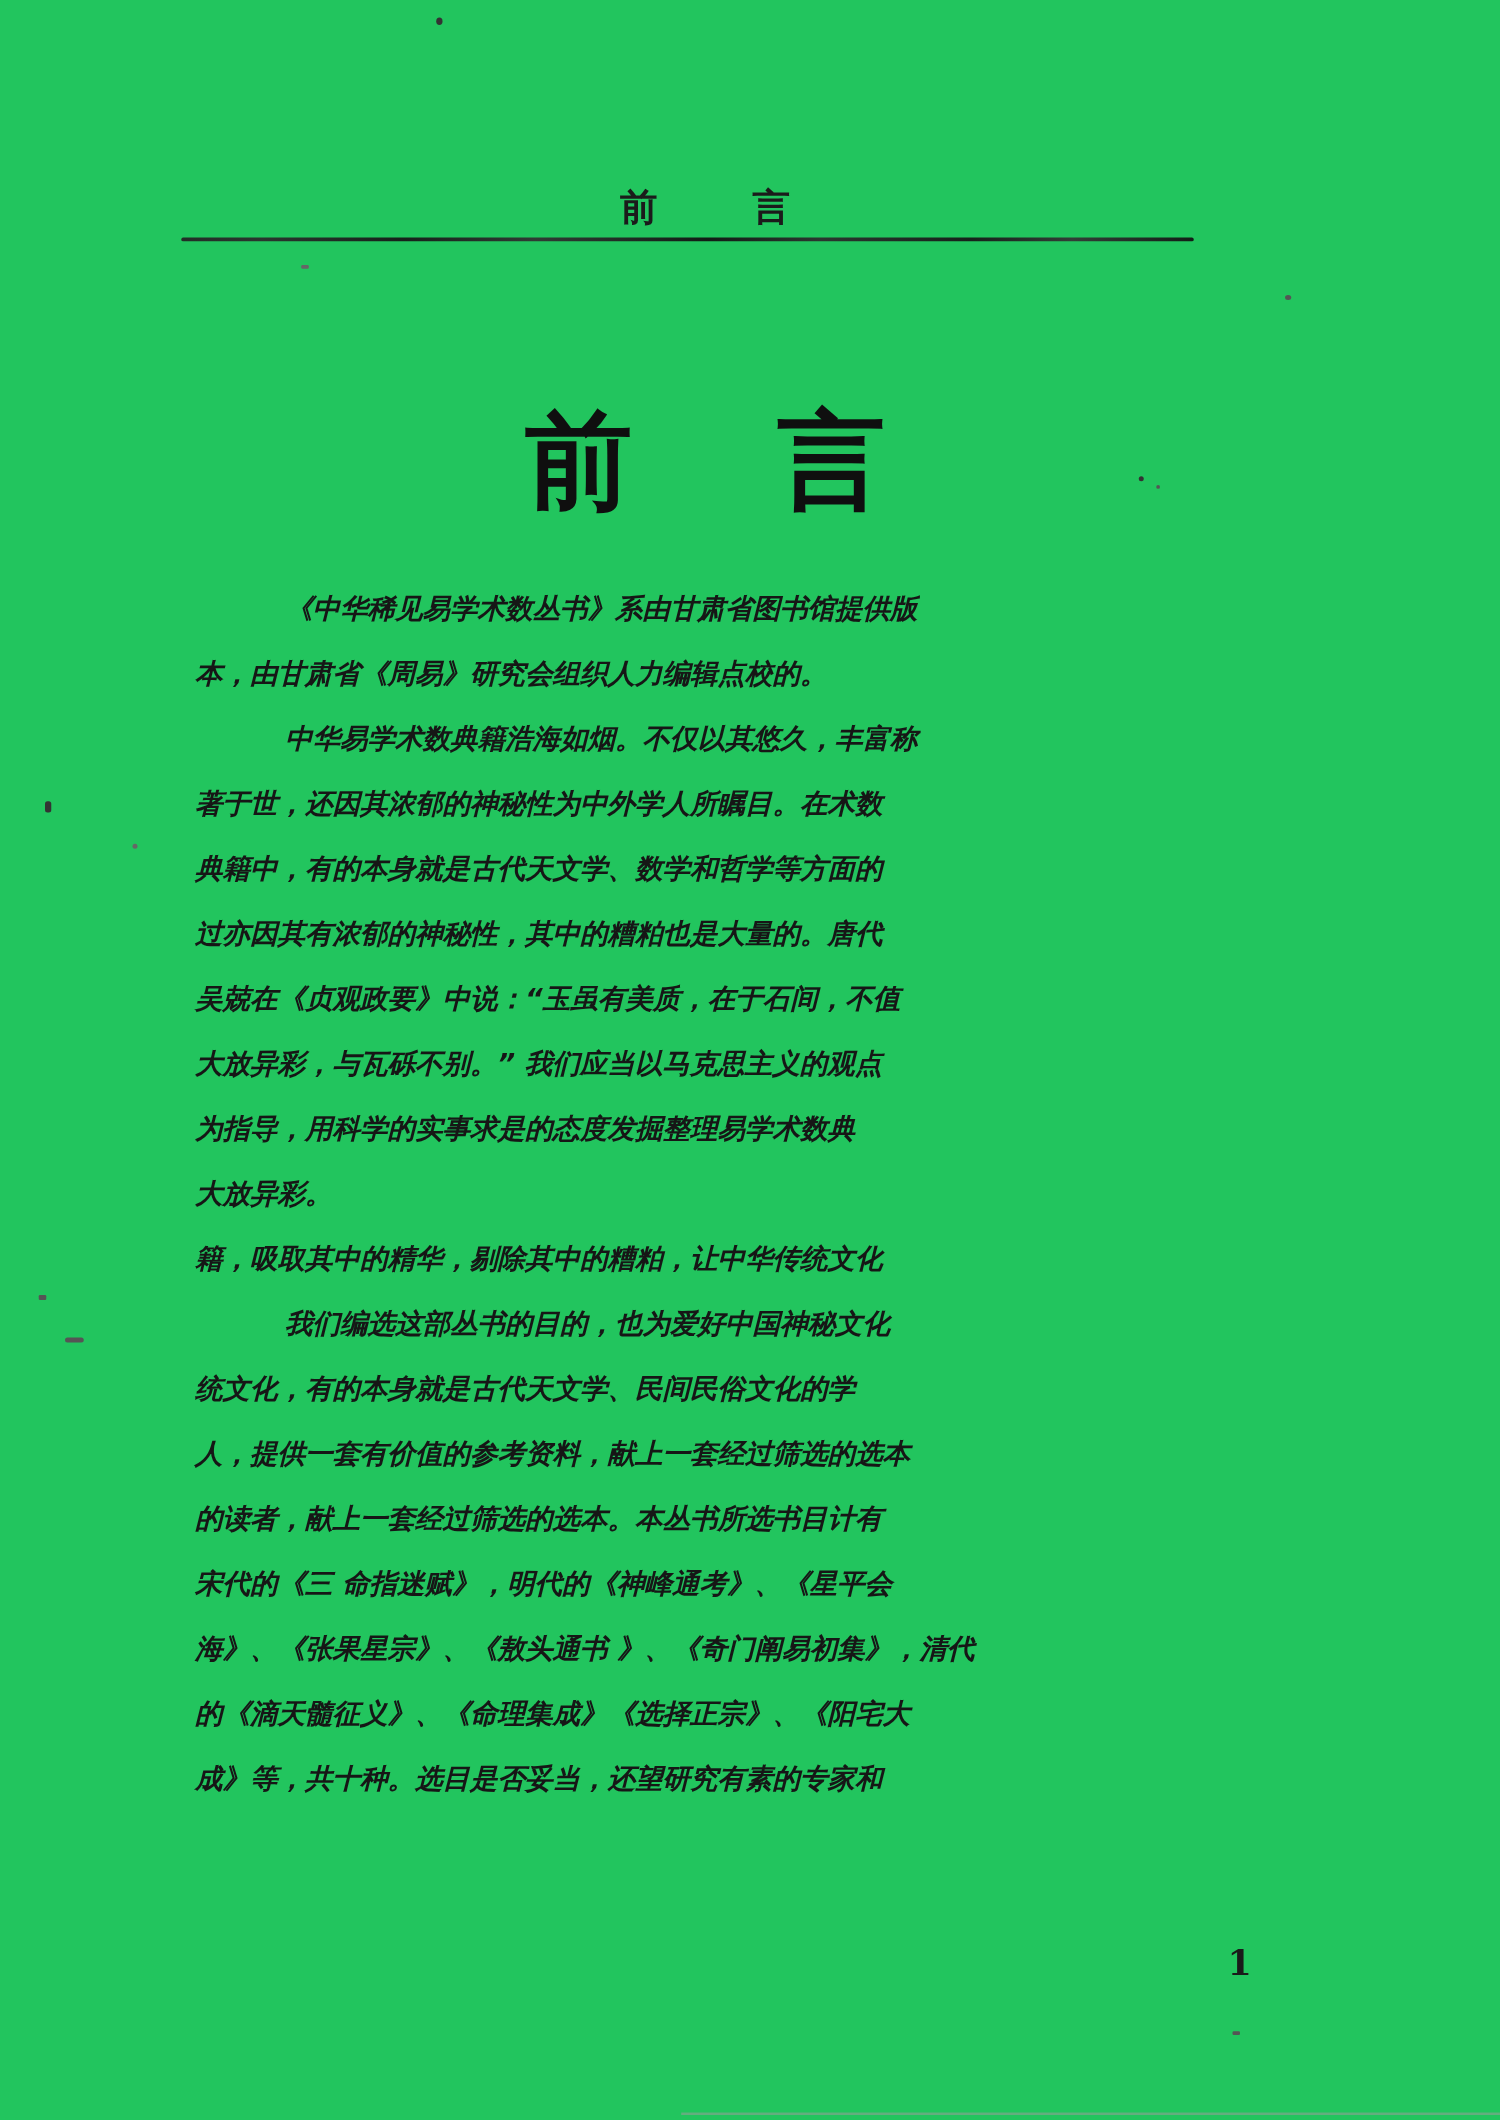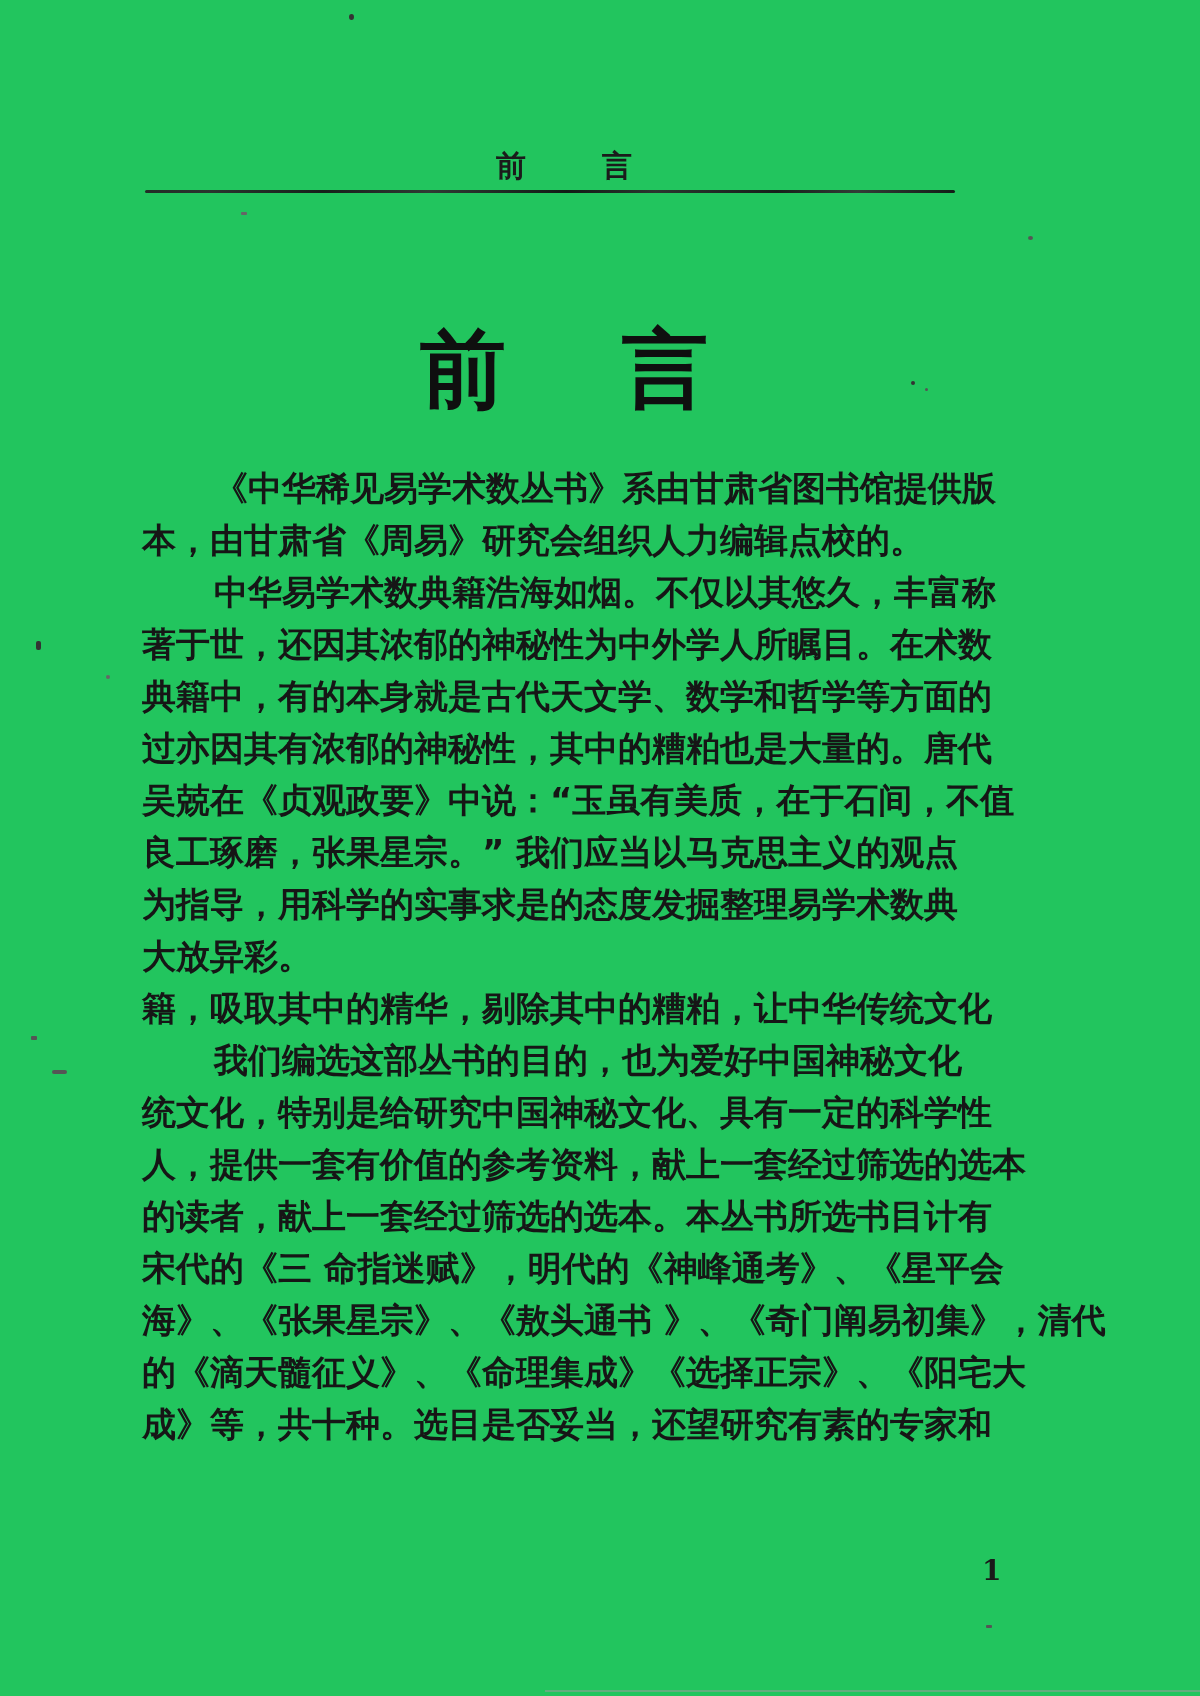--- a/index.html
+++ b/index.html
@@ -28,22 +28,22 @@
   }
   
   .page-title{
     position:absolute;top:322px;left:140px;width:848px;
     text-align:center;font-size:86px;line-height:1.1;font-weight:700;color:#0f0f0f;
     letter-spacing:0;
   }
   .page-title .gap{display:inline-block;width:116px;}
   
   .body-text{
-    position:absolute;top:462px;left:142px;width:870px;
-    font-size:34px;line-height:52px;font-weight:700;color:#161616;
+    position:absolute;top:462px;left:156px;width:870px;
+    font-size:22px;line-height:52px;font-weight:700;color:#161616;font-style:italic;
   }
   .body-text .line{white-space:nowrap;}
   .body-text .indent{padding-left:72px;}
   
   .page-number{
     position:absolute;top:1554px;left:982px;
     font-size:28px;font-weight:700;color:#1a1a1a;
     font-family:"DejaVu Serif",serif;
   }
   
@@ -70,26 +70,26 @@
   </div>
 
   <div class="body-text">
     <div class="line indent">《中华稀见易学术数丛书》系由甘肃省图书馆提供版</div>
     <div class="line">本，由甘肃省《周易》研究会组织人力编辑点校的。</div>
     <div class="line indent">中华易学术数典籍浩海如烟。不仅以其悠久，丰富称</div>
     <div class="line">著于世，还因其浓郁的神秘性为中外学人所瞩目。在术数</div>
     <div class="line">典籍中，有的本身就是古代天文学、数学和哲学等方面的</div>
     <div class="line">过亦因其有浓郁的神秘性，其中的糟粕也是大量的。唐代</div>
     <div class="line">吴兢在《贞观政要》中说：“玉虽有美质，在于石间，不值</div>
-    <div class="line">良工琢磨，张果星宗。” 我们应当以马克思主义的观点</div>
+    <div class="line">大放异彩，与瓦砾不别。” 我们应当以马克思主义的观点</div>
     <div class="line">为指导，用科学的实事求是的态度发掘整理易学术数典</div>
     <div class="line">大放异彩。</div>
     <div class="line">籍，吸取其中的精华，剔除其中的糟粕，让中华传统文化</div>
     <div class="line indent">我们编选这部丛书的目的，也为爱好中国神秘文化</div>
-    <div class="line">统文化，特别是给研究中国神秘文化、具有一定的科学性</div>
+    <div class="line">统文化，有的本身就是古代天文学、民间民俗文化的学</div>
     <div class="line">人，提供一套有价值的参考资料，献上一套经过筛选的选本</div>
     <div class="line">的读者，献上一套经过筛选的选本。本丛书所选书目计有</div>
     <div class="line">宋代的《三 命指迷赋》，明代的《神峰通考》、《星平会</div>
     <div class="line">海》、《张果星宗》、《敖头通书 》、《奇门阐易初集》，清代</div>
     <div class="line">的《滴天髓征义》、《命理集成》《选择正宗》、《阳宅大</div>
     <div class="line">成》等，共十种。选目是否妥当，还望研究有素的专家和</div>
   </div>
 
   <div class="page-number">1</div>
 

